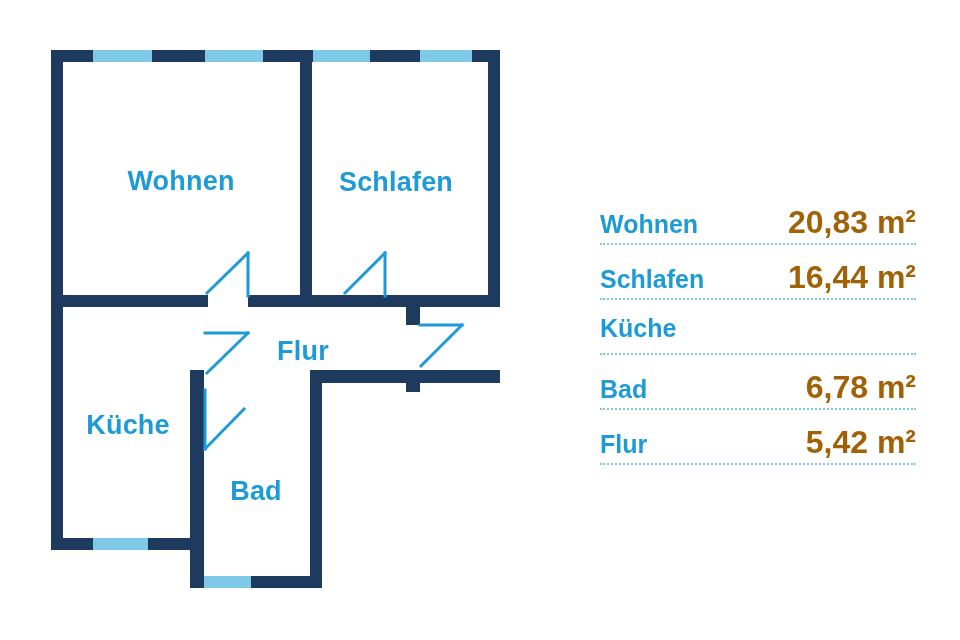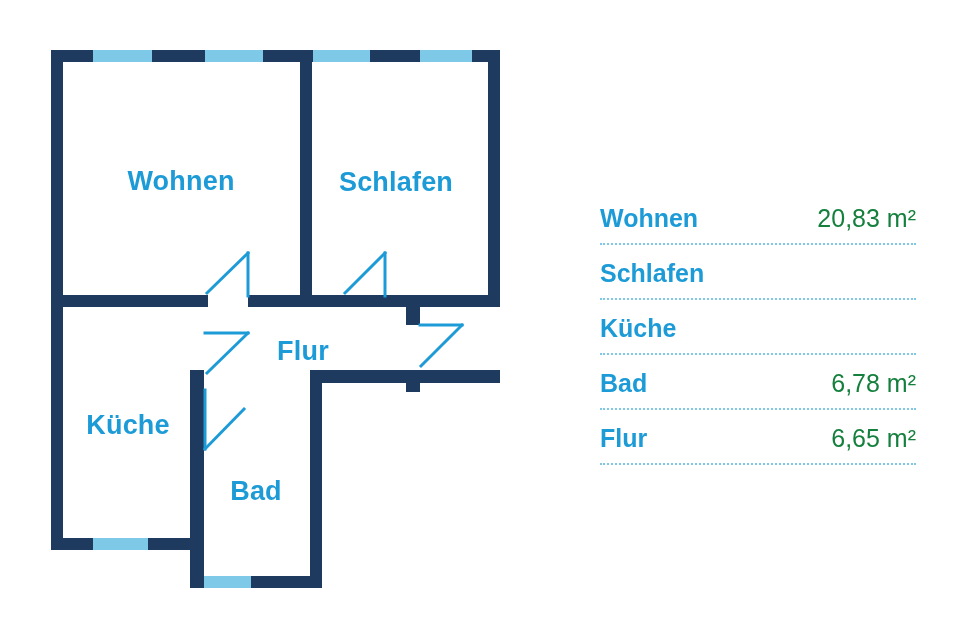--- a/index.html
+++ b/index.html
@@ -54,23 +54,23 @@
   .legend-row .lg-name {
     font-family: "Liberation Sans", sans-serif;
     font-weight: bold;
     font-size: 25px;
     color: #1d9bd7;
     white-space: nowrap;
     padding-top: 14px;
   }
   .legend-row .lg-value {
     font-family: "Liberation Sans", sans-serif;
-    font-weight: normal;
-    font-size: 25px;
-    color: #15803d;
+    font-weight: bold;
+    font-size: 32px;
+    color: #a16207;
     white-space: nowrap;
     padding-top: 14px;
   }
 </style>
 </head>
 <body>
 
 <div id="stage">
 
   <div id="floorplan">
@@ -167,31 +167,32 @@
 
   <div id="legend">
 
     <div class="legend-row">
       <span class="lg-name">Wohnen</span>
       <span class="lg-value">20,83 m²</span>
     </div>
 
     <div class="legend-row">
       <span class="lg-name">Schlafen</span>
+      <span class="lg-value">16,44 m²</span>
     </div>
 
     <div class="legend-row">
       <span class="lg-name">Küche</span>
     </div>
 
     <div class="legend-row">
       <span class="lg-name">Bad</span>
       <span class="lg-value">6,78 m²</span>
     </div>
 
     <div class="legend-row">
       <span class="lg-name">Flur</span>
-      <span class="lg-value">6,65 m²</span>
+      <span class="lg-value">5,42 m²</span>
     </div>
 
   </div>
 
 </div>
 
 </body></html>

